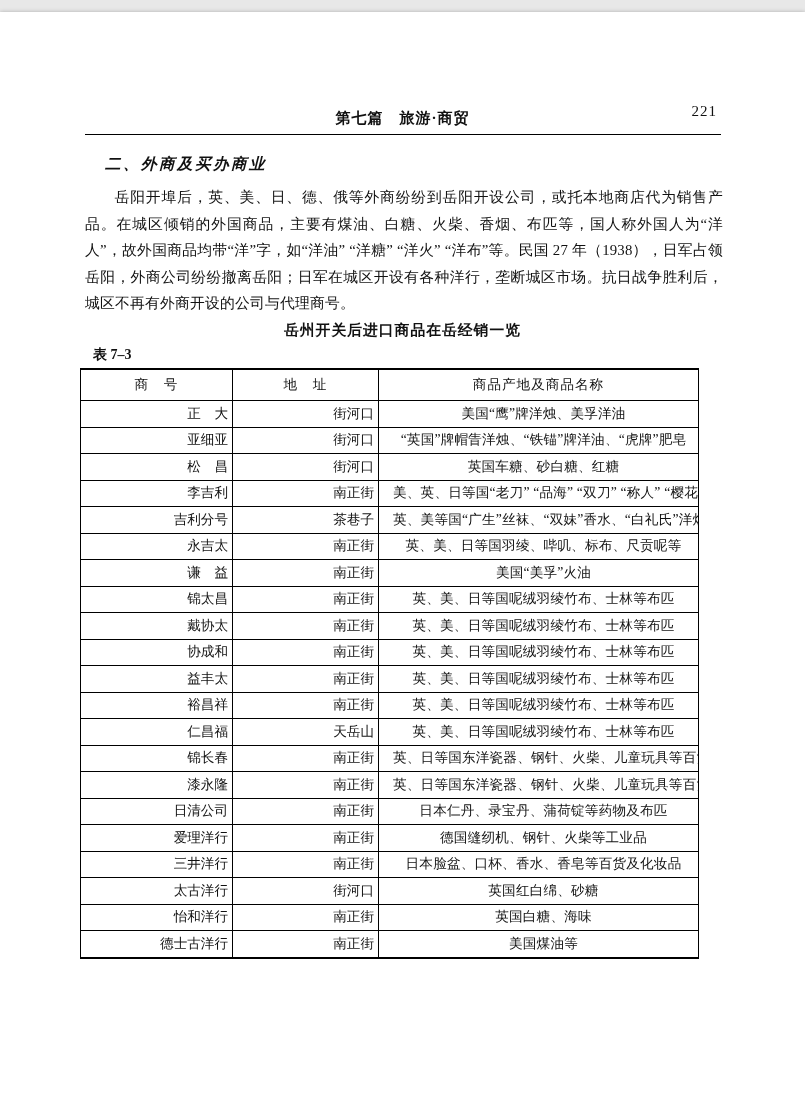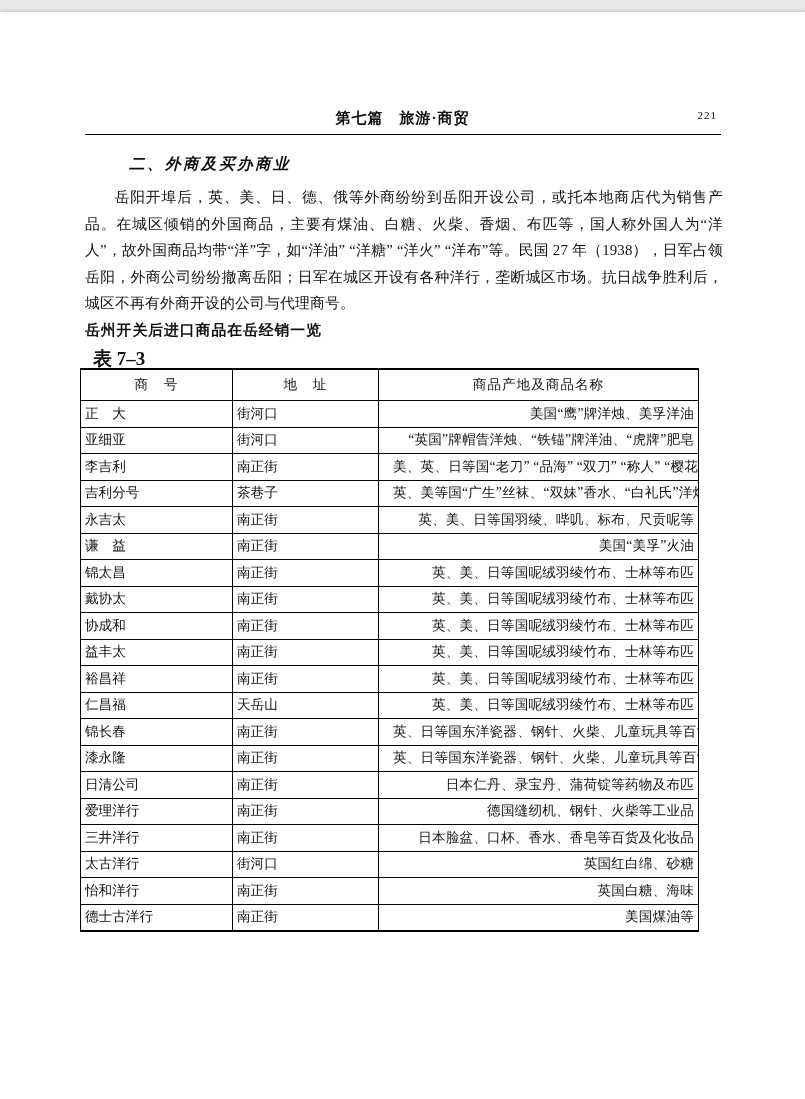--- a/index.html
+++ b/index.html
@@ -11,65 +11,65 @@
     font-family:"Liberation Serif","DejaVu Serif",serif;
     color:#111;
     overflow:hidden;
     box-shadow:0 0 4px rgba(0,0,0,.25);
   }
   .running-head{
     position:absolute;top:97px;left:85px;width:635px;
     text-align:center;font-weight:bold;font-size:15px;letter-spacing:1px;
   }
   .page-number{
-    position:absolute;top:97px;right:88px;
-    font-size:11px;font-weight:normal;letter-spacing:1px;
+    position:absolute;top:91px;right:88px;
+    font-size:15px;font-weight:normal;letter-spacing:1px;
   }
   .head-rule{
     position:absolute;top:122px;left:85px;width:636px;height:0;
     border-top:1.6px solid #000;
   }
   .section-heading{
-    position:absolute;top:142px;left:129px;
+    position:absolute;top:142px;left:105px;
     font-style:italic;font-weight:bold;font-size:15.5px;letter-spacing:2.5px;
   }
   .body-paragraph{
     position:absolute;top:172px;left:85px;width:638px;
     font-size:14.8px;line-height:26.6px;
     text-align:justify;text-indent:2em;
     letter-spacing:0.2px;
   }
   .table-title{
     position:absolute;top:309px;left:85px;width:635px;
-    text-align:left;font-weight:bold;font-size:14.8px;letter-spacing:1px;
+    text-align:center;font-weight:bold;font-size:14.8px;letter-spacing:1px;
   }
   .table-label{
     position:absolute;top:334px;left:93px;
-    font-weight:bold;font-size:19px;
+    font-weight:bold;font-size:14px;
   }
   table.goods-table{
     position:absolute;top:356px;left:80px;
     width:618px;
     border-collapse:collapse;
     font-size:13.6px;
     table-layout:fixed;
   }
   table.goods-table{border-top:2.2px solid #000;border-bottom:2.4px solid #000;}
   .goods-table th,.goods-table td{
     border:1px solid #000;
     padding:0 4px;
     height:25.5px;
     line-height:16px;
     overflow:hidden;
     white-space:nowrap;
     font-weight:normal;
   }
   .goods-table th{height:30px;text-align:center;letter-spacing:1px;}
-  .goods-table td.col0,.goods-table td.col1{text-align:left;}
-  .goods-table td.col2{text-align:right;padding-left:14px;letter-spacing:0.2px;}
+  .goods-table td.col0,.goods-table td.col1{text-align:right;}
+  .goods-table td.col2{text-align:center;padding-left:14px;letter-spacing:0.2px;}
   .goods-table col.c0{width:152px;}
   .goods-table col.c1{width:146px;}
   .goods-table col.c2{width:320px;}
 </style>
 </head>
 <body>
 
 <div class="page">
 
   <div class="running-head">第七篇　旅游·商贸</div>
@@ -101,20 +101,25 @@
           <td class="col0">正　大</td>
           <td class="col1">街河口</td>
           <td class="col2">美国“鹰”牌洋烛、美孚洋油</td>
         </tr>
         <tr>
           <td class="col0">亚细亚</td>
           <td class="col1">街河口</td>
           <td class="col2">“英国”牌帽眚洋烛、“铁锚”牌洋油、“虎牌”肥皂</td>
         </tr>
         <tr>
+          <td class="col0">松　昌</td>
+          <td class="col1">街河口</td>
+          <td class="col2">英国车糖、砂白糖、红糖</td>
+        </tr>
+        <tr>
           <td class="col0">李吉利</td>
           <td class="col1">南正街</td>
           <td class="col2">美、英、日等国“老刀” “品海” “双刀” “称人” “樱花”等牌香烟</td>
         </tr>
         <tr>
           <td class="col0">吉利分号</td>
           <td class="col1">茶巷子</td>
           <td class="col2">英、美等国“广生”丝袜、“双妹”香水、“白礼氏”洋烛、钢针等</td>
         </tr>
         <tr>

